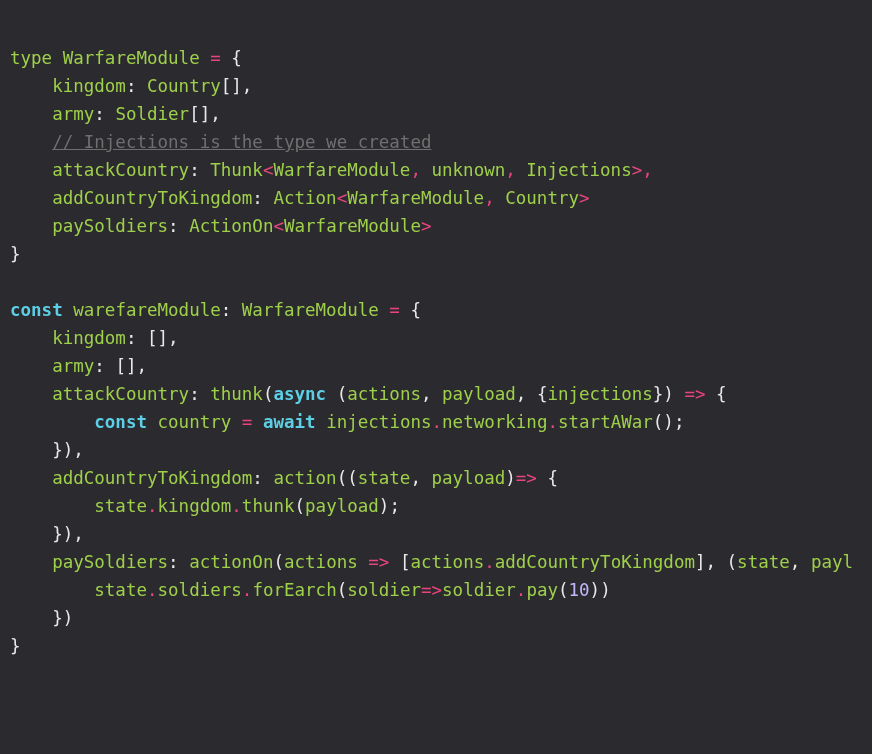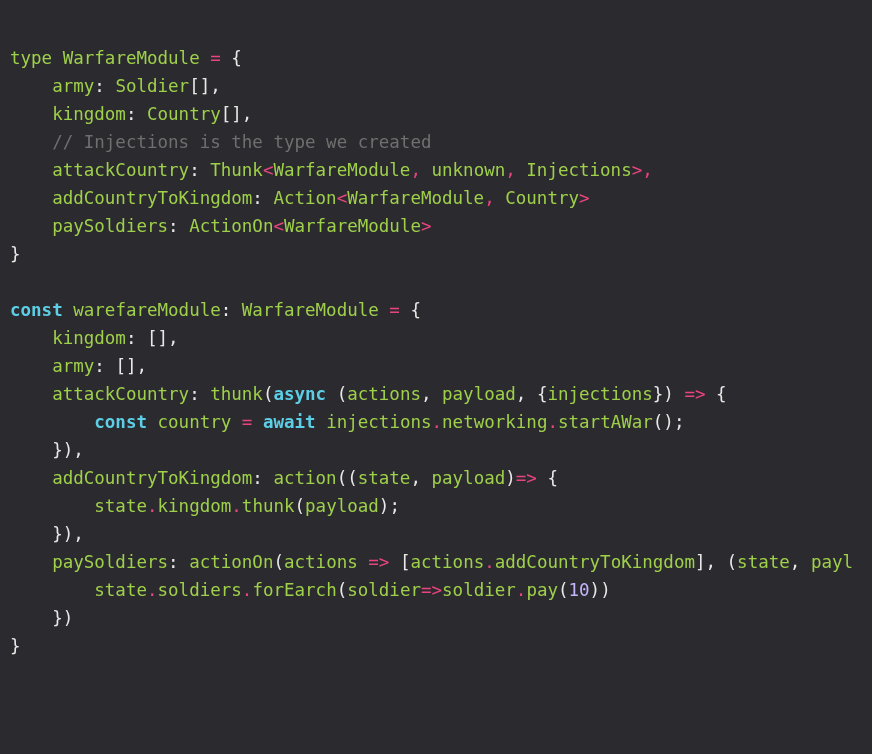--- a/index.html
+++ b/index.html
@@ -27,31 +27,31 @@
     font-size: 17.5px;
     letter-spacing: 0px;
     white-space: pre;
     color: #e6e6e6;
   }
   
   .t-plain   { color: #e8e8e8; }
   .t-green   { color: #9fd04a; }
   .t-cyan    { color: #5ccfe6; font-weight: bold; }
   .t-pink    { color: #e8447e; }
-  .t-comment { color: #6f6f6f; }
+  .t-comment { color: #6f6f6f; text-decoration: underline; }
   .t-purple  { color: #c4b5fd; }
 </style>
 </head>
 <body>
 
 <div id="code-surface">
   <div id="code-lines">
       <div class="code-line"><span class="t-green">type</span><span class="t-plain"> </span><span class="t-green">WarfareModule</span><span class="t-plain"> </span><span class="t-pink">=</span><span class="t-plain"> </span><span class="t-plain">{</span></div>
+      <div class="code-line"><span class="t-plain">    </span><span class="t-green">kingdom</span><span class="t-plain">: </span><span class="t-green">Country</span><span class="t-plain">[],</span></div>
       <div class="code-line"><span class="t-plain">    </span><span class="t-green">army</span><span class="t-plain">: </span><span class="t-green">Soldier</span><span class="t-plain">[],</span></div>
-      <div class="code-line"><span class="t-plain">    </span><span class="t-green">kingdom</span><span class="t-plain">: </span><span class="t-green">Country</span><span class="t-plain">[],</span></div>
       <div class="code-line"><span class="t-plain">    </span><span class="t-comment">// Injections is the type we created</span></div>
       <div class="code-line"><span class="t-plain">    </span><span class="t-green">attackCountry</span><span class="t-plain">: </span><span class="t-green">Thunk</span><span class="t-pink">&lt;</span><span class="t-green">WarfareModule</span><span class="t-pink">, </span><span class="t-green">unknown</span><span class="t-pink">, </span><span class="t-green">Injections</span><span class="t-pink">&gt;,</span></div>
       <div class="code-line"><span class="t-plain">    </span><span class="t-green">addCountryToKingdom</span><span class="t-plain">: </span><span class="t-green">Action</span><span class="t-pink">&lt;</span><span class="t-green">WarfareModule</span><span class="t-pink">, </span><span class="t-green">Country</span><span class="t-pink">&gt;</span></div>
       <div class="code-line"><span class="t-plain">    </span><span class="t-green">paySoldiers</span><span class="t-plain">: </span><span class="t-green">ActionOn</span><span class="t-pink">&lt;</span><span class="t-green">WarfareModule</span><span class="t-pink">&gt;</span></div>
       <div class="code-line"><span class="t-plain">}</span></div>
       <div class="code-line">&nbsp;</div>
       <div class="code-line"><span class="t-cyan">const</span><span class="t-plain"> </span><span class="t-green">warefareModule</span><span class="t-plain">: </span><span class="t-green">WarfareModule</span><span class="t-plain"> </span><span class="t-pink">=</span><span class="t-plain"> </span><span class="t-plain">{</span></div>
       <div class="code-line"><span class="t-plain">    </span><span class="t-green">kingdom</span><span class="t-plain">: </span><span class="t-plain">[],</span></div>
       <div class="code-line"><span class="t-plain">    </span><span class="t-green">army</span><span class="t-plain">: </span><span class="t-plain">[],</span></div>
       <div class="code-line"><span class="t-plain">    </span><span class="t-green">attackCountry</span><span class="t-plain">: </span><span class="t-green">thunk</span><span class="t-plain">(</span><span class="t-cyan">async</span><span class="t-plain"> (</span><span class="t-green">actions</span><span class="t-plain">, </span><span class="t-green">payload</span><span class="t-plain">, {</span><span class="t-green">injections</span><span class="t-plain">}) </span><span class="t-pink">=&gt;</span><span class="t-plain"> {</span></div>

